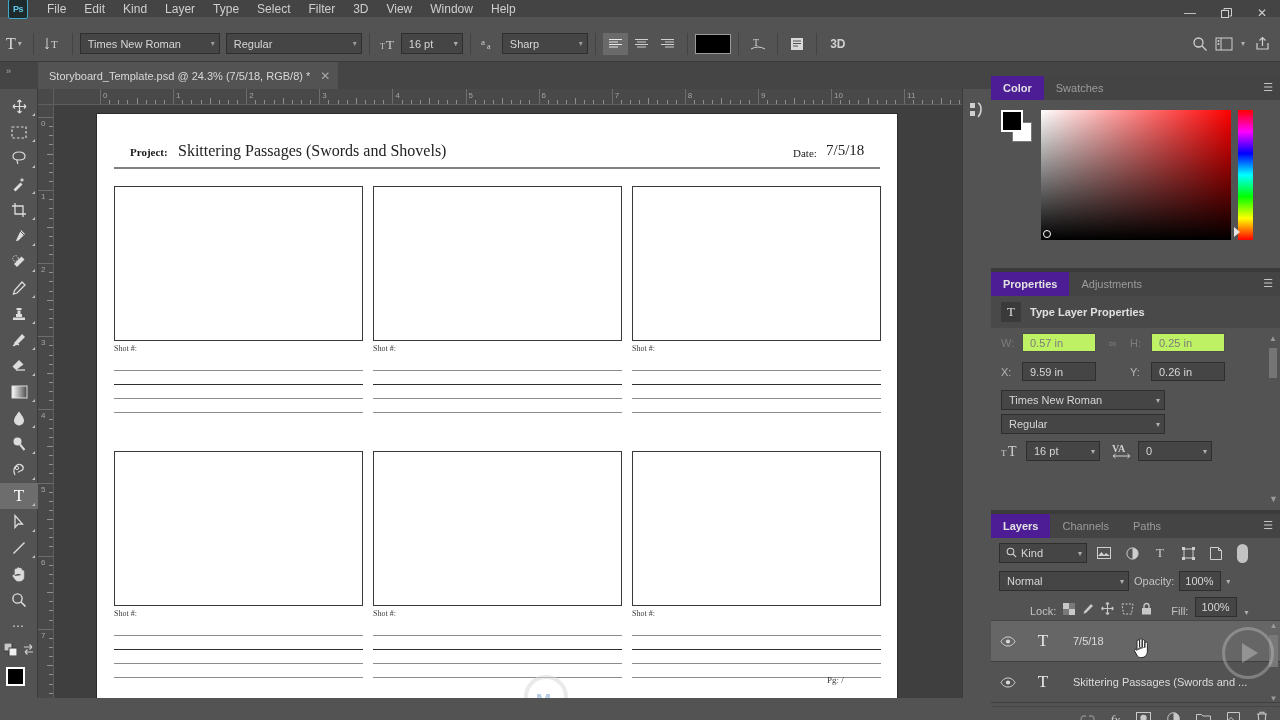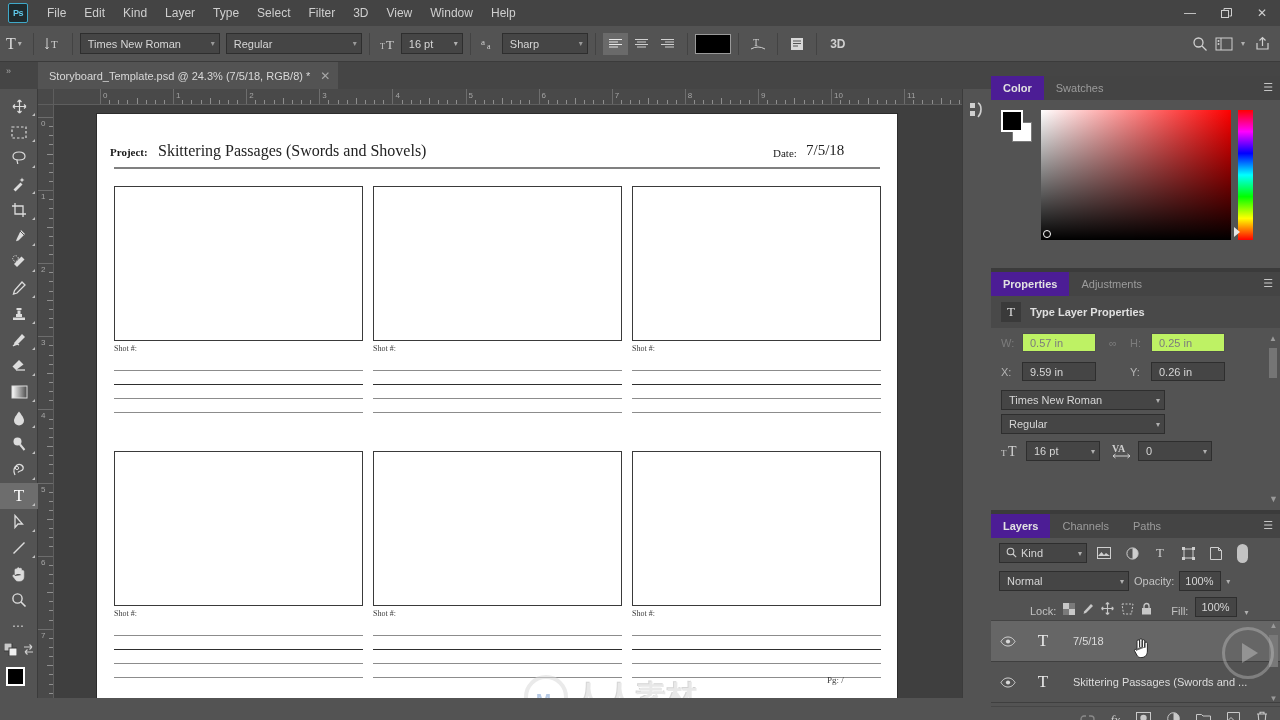--- a/index.html
+++ b/index.html
@@ -9,21 +9,21 @@
     background: #535353;
     font-family: "Liberation Sans", sans-serif;
     font-size: 11px;
     color: #c9c9c9;
     -webkit-font-smoothing: antialiased;
   }
   .app { position: relative; width: 1280px; height: 720px; }
 
   
   .menubar {
-    position: absolute; left: 0; top: 0; width: 1280px; height: 26px;
+    position: absolute; left: 0; top: 0; width: 1280px; height: 17px;
     background: #444444;
     display: flex; align-items: center;
   }
   .ps-logo {
     width: 20px; height: 20px; margin-left: 8px; margin-right: 10px;
     background: #1f2a2d; border: 1px solid #3fa9c9; border-radius: 2px;
     color: #5fc7e8; font-size: 9px; font-weight: bold;
     display: flex; align-items: center; justify-content: center;
     letter-spacing: -0.5px;
   }
@@ -146,21 +146,21 @@
     background: #3f3f3f; overflow: hidden;
   }
   .page {
     position: absolute; left: 43px; top: 9px; width: 800px; height: 584px;
     background: #ffffff;
     box-shadow: 0 0 0 1px #2c2c2c;
   }
   .sheet { position: absolute; left: 0; top: 0; width: 800px; height: 584px; }
 
   .hdr-row {
-    position: absolute; left: 13px; top: 28px; width: 766px; height: 24px;
+    position: absolute; left: 33px; top: 28px; width: 766px; height: 24px;
   }
   .hdr-proj-label {
     position: absolute; left: 0; top: 4px;
     font-family: "Liberation Serif", serif; font-weight: bold; font-size: 11px; color: #1a1a1a;
   }
   .hdr-proj-value {
     position: absolute; left: 48px; top: 0;
     font-family: "Liberation Serif", serif; font-size: 16px; color: #222;
   }
   .hdr-date-label {
@@ -933,21 +933,20 @@
         <div class="wline dark" style="left:535px;top:535px;"></div>
         <div class="wline" style="left:535px;top:549px;"></div>
         <div class="wline" style="left:535px;top:563px;"></div>
 
         <span class="pg-text">Pg:    /</span>
 
         <div class="watermark">
           <div class="wm-ring">
               <span class="wm-m">M</span>
             </div>
-          <div class="wm-text">人人素材</div>
         </div>
 
       </div>
     </div>
   </div>
 
   <div class="mini-dock">
     <span class="mini-icon">
       <svg width="17" height="19" viewBox="0 0 17 19">
           <rect x="1" y="2" width="5" height="5" fill="#cfcfcf"></rect>

